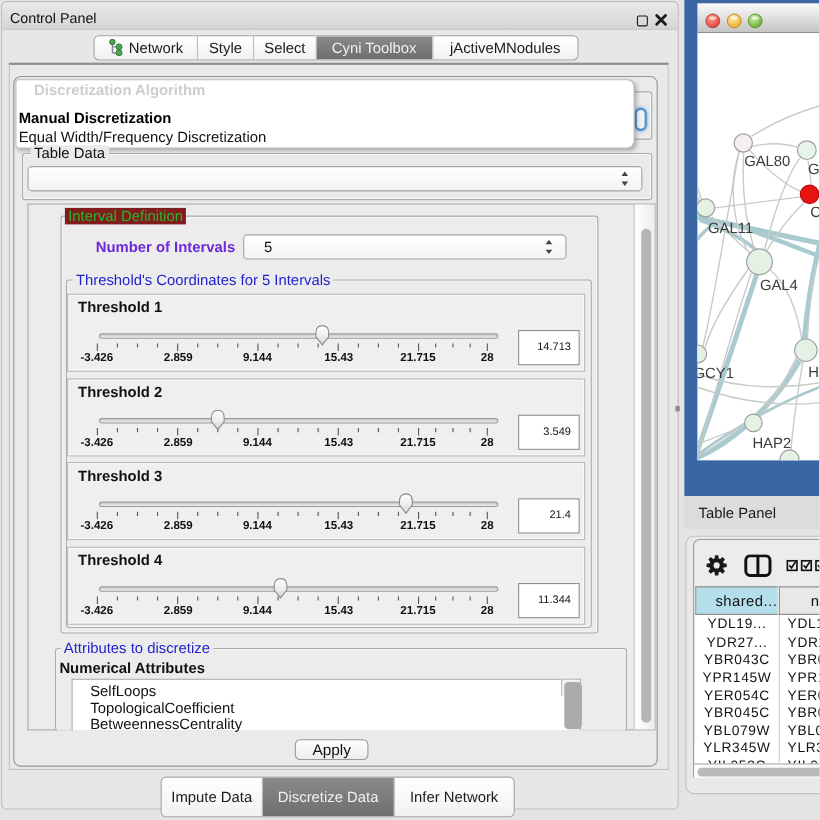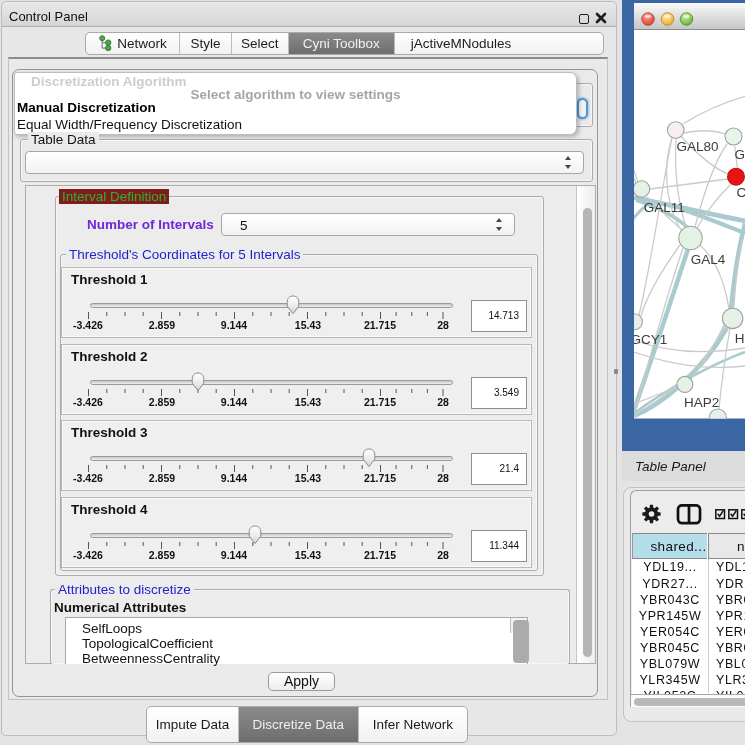--- a/index.html
+++ b/index.html
@@ -53,21 +53,21 @@
 
 
 #popup { position:absolute; left:14px; top:72px; width:563px; height:63px; background:#fff; border:1px solid #bdbdbd; border-radius:3px 7px 7px 3px; box-shadow:2px 2px 4px rgba(0,0,0,0.25); }
 #popup .ghost { position:absolute; left:16px; top:0.5px; font-size:13.5px; font-weight:bold; color:#cdcdcd; }
 #popup .hint { position:absolute; left:0; top:14px; width:100%; text-align:center; font-size:13.5px; font-weight:bold; color:#a5a5a5; }
 #popup .it1 { position:absolute; left:2px; top:27px; font-size:13.5px; font-weight:bold; color:#000; }
 #popup .it2 { position:absolute; left:2px; top:44px; font-size:13.5px; color:#111; }
 
 
 #tpstrip { position:absolute; left:622px; top:451px; width:123px; height:30px; background:#dcdcdc; }
-#tpstrip span { position:absolute; left:13px; top:8px; font-size:13.5px; color:#1a1a1a;font-style:italic; }
+#tpstrip span { position:absolute; left:13px; top:8px; font-size:13.5px; color:#1a1a1a; }
 #tparea { position:absolute; left:622px; top:481px; width:123px; height:264px; background:#e4e4e4; }
 #tpcard { position:absolute; left:623px; top:487px; width:130px; height:235px; background:#e9e9e9; border:1px solid #c2c2c2; border-radius:8px; }
 #tpwhite { position:absolute; left:630px; top:490px; width:115px; height:217px; background:#ececec; border:1px solid #9e9e9e; border-right:none; border-radius:6px 0 0 0; }
 #tbltbl { position:absolute; left:632px; top:533px; width:113px; height:174px; background:#fff; }
 .trow { position:absolute; left:632px; width:113px; height:16px; font-size:12.5px; letter-spacing:0.6px; color:#111; }
 .tc1 { position:absolute; left:0; width:76px; text-align:center; }
 .tc2 { position:absolute; left:84px; }
 #thdr1 { position:absolute; border-left:1px solid #999; left:632px; top:533px; width:75px; height:25.5px; background:#b5deeb; border-top:1px solid #888; border-bottom:1px solid #888; font-size:13.5px; letter-spacing:0.4px; color:#111; text-align:center; text-indent:17px; line-height:25px; }
 #thdr2 { position:absolute; left:708px; top:533px; width:37px; height:25.5px; background:#e8e8e8; border-top:1px solid #888; border-bottom:1px solid #888; border-left:1px solid #888; font-size:13.5px; color:#111; line-height:25px; }
 #tdiv { position:absolute; left:708px; top:559px; width:1px; height:134px; background:#ccc; }
@@ -82,41 +82,40 @@
     </div>
   <div id="btnfloat"></div>
   <svg class="abs" style="left:593px;top:10px" width="12" height="12" viewBox="0 0 12 12">
       <path d="M2,2 L10,10 M10,2 L2,10" stroke="#1c1c1c" stroke-width="2.6" stroke-linecap="round"></path>
     </svg>
 </div>
 
 <div id="panelA"></div>
 <div id="panelB"></div>
 
-<div class="tabgrp" style="left:85px;top:31.5px;width:519px;height:23px">
+<div class="tabgrp" style="left:85px;top:31.5px;width:441px;height:23px">
   <div class="seg" style="width:94px">
     <svg width="15" height="16" viewBox="0 0 15 16" style="margin-right:4px">
       <path d="M4.2,3 V13.2 M4.2,7.6 H9.6 M4.2,13.2 H9.6" stroke="#8286a0" stroke-width="1.3" fill="none"></path>
       <circle cx="4.2" cy="3.2" r="2.5" fill="#4ca64c" stroke="#2f7a2f" stroke-width="0.9"></circle>
       <circle cx="10.2" cy="7.6" r="2.7" fill="#4ca64c" stroke="#2f7a2f" stroke-width="0.9"></circle>
       <circle cx="10.2" cy="13" r="2.7" fill="#4ca64c" stroke="#2f7a2f" stroke-width="0.9"></circle>
     </svg>
     Network</div>
   <div class="seg" style="width:52px">Style</div>
   <div class="seg" style="width:56.5px">Select</div>
   <div class="seg sel" style="width:106.5px">Cyni Toolbox</div>
   <div class="seg" style="width:132px">jActiveMNodules</div>
 </div>
 
 <div class="grp" style="left:20px;top:83px;width:573px;height:44px"></div>
 <div class="abs" style="left:577px;top:98px;width:11px;height:21px;border:2.8px solid #4f94d6;border-radius:6px;background:#f2f2f2;box-shadow:0 0 3px #4f94d6"></div>
 
 <div id="popup">
   <div class="ghost">Discretization Algorithm</div>
-  <div class="hint">Select algorithm to view settings</div>
   <div class="it1">Manual Discretization</div>
   <div class="it2">Equal Width/Frequency Discretization</div>
 </div>
 
 <div class="grp" style="left:20px;top:139px;width:573px;height:43px"></div>
 <div class="grplab" style="left:28px;top:132px;color:#111">Table Data</div>
 <div class="combo" style="left:25px;top:151px;width:559px;height:23px">
   <i class="arr arrup" style="right:12px;top:4px"></i>
     <i class="arr arrdn" style="right:12px;bottom:4px"></i>
 </div>

